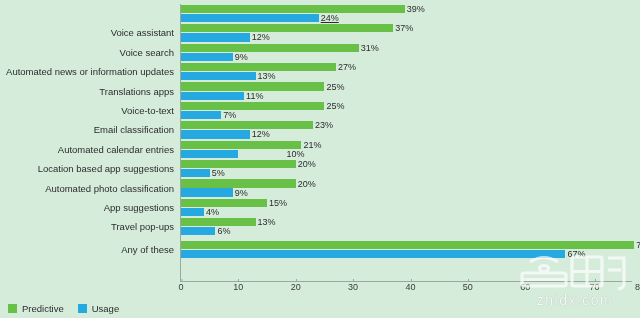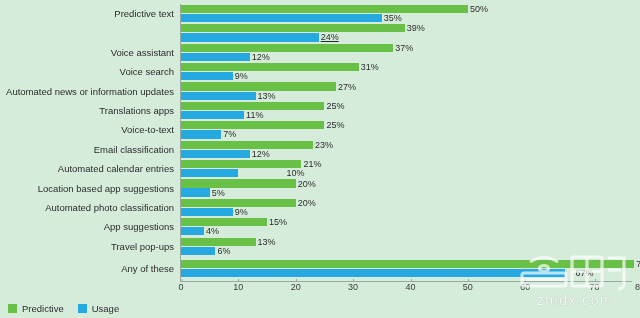--- a/index.html
+++ b/index.html
@@ -129,33 +129,20 @@
 </head>
 <body>
 
 <div id="chart-root">
 
   <div class="axis-line"></div>
   <div class="axis-base"></div>
 
   <div class="rows" id="rows">
       <div class="row">
-        <div class="cat-label">Predictive text</div>
-        <div class="bars">
-          <div class="bar-wrap">
-            <div class="bar awareness" style="width: 62.5%;"></div>
-            <div class="bar-val" style="left: 62.5%;">50%</div>
-          </div>
-          <div class="bar-wrap">
-            <div class="bar usage" style="width: 43.75%;"></div>
-            <div class="bar-val" style="left: 43.75%;">35%</div>
-          </div>
-        </div>
-      </div>
-      <div class="row">
         <div class="bars">
           <div class="bar-wrap">
             <div class="bar awareness" style="width: 48.75%;"></div>
             <div class="bar-val" style="left: 48.75%;">39%</div>
           </div>
           <div class="bar-wrap">
             <div class="bar usage" style="width: 30%;"></div>
             <div class="bar-val" style="left: 30%; text-decoration: underline;">24%</div>
           </div>
         </div>
@@ -305,21 +292,21 @@
       </div>
       <div class="row any">
         <div class="cat-label">Any of these</div>
         <div class="bars">
           <div class="bar-wrap">
             <div class="bar awareness" style="width: 98.75%;"></div>
             <div class="bar-val" style="left: 98.75%;">79%</div>
           </div>
           <div class="bar-wrap">
             <div class="bar usage" style="width: 83.75%;"></div>
-            <div class="bar-val" style="left: 83.75%; margin-left: 8px;">67%</div>
+            <div class="bar-val" style="left: 83.75%;">67%</div>
           </div>
         </div>
       </div>
     </div>
 
   <div class="xaxis" id="xaxis">
       <div class="tick" style="left: 0%;">0<span class="tick-mark"></span></div>
       <div class="tick" style="left: 12.5%;">10<span class="tick-mark"></span></div>
       <div class="tick" style="left: 25%;">20<span class="tick-mark"></span></div>
       <div class="tick" style="left: 37.5%;">30<span class="tick-mark"></span></div>

